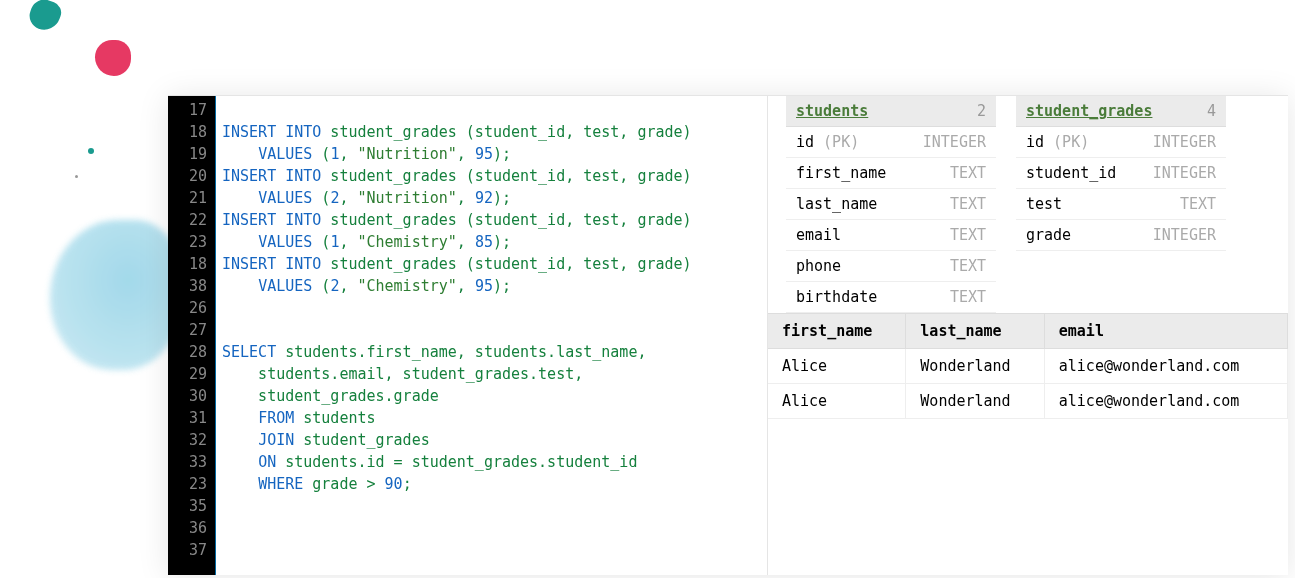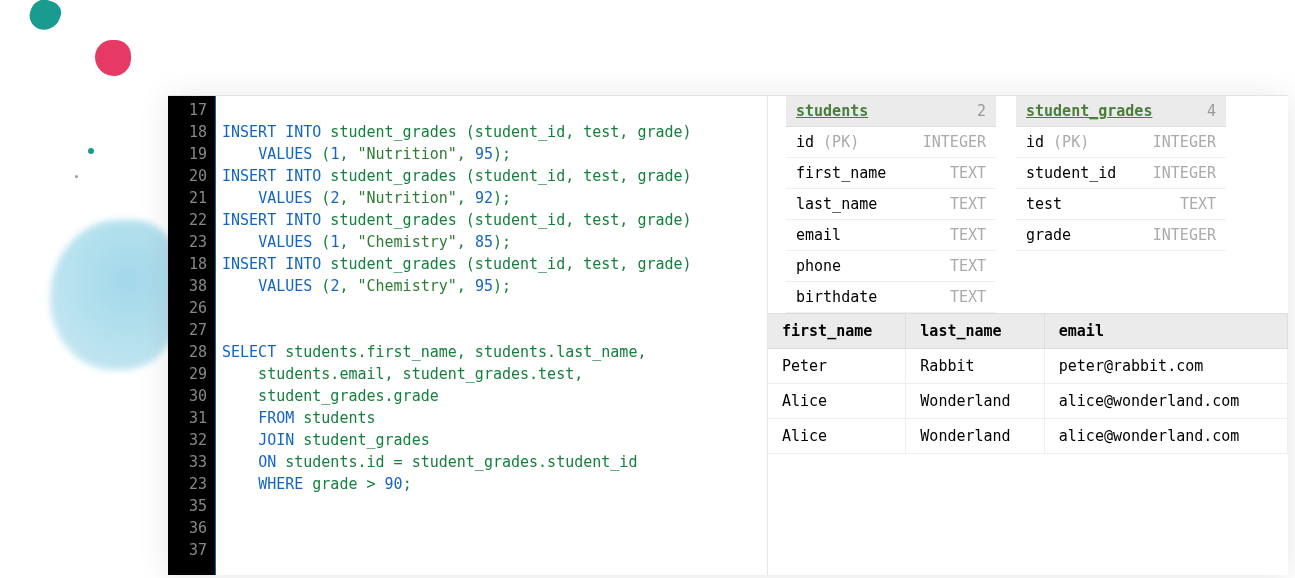--- a/index.html
+++ b/index.html
@@ -271,25 +271,20 @@
     <table class="results-table" id="results-table">
         <thead>
           <tr>
             <th>first_name</th>
             <th>last_name</th>
             <th>email</th>
           </tr>
         </thead>
         <tbody>
           <tr>
-            <td>Peter</td>
-            <td>Rabbit</td>
-            <td>peter@rabbit.com</td>
-          </tr>
-          <tr>
             <td>Alice</td>
             <td>Wonderland</td>
             <td>alice@wonderland.com</td>
           </tr>
           <tr>
             <td>Alice</td>
             <td>Wonderland</td>
             <td>alice@wonderland.com</td>
           </tr>
         </tbody>

